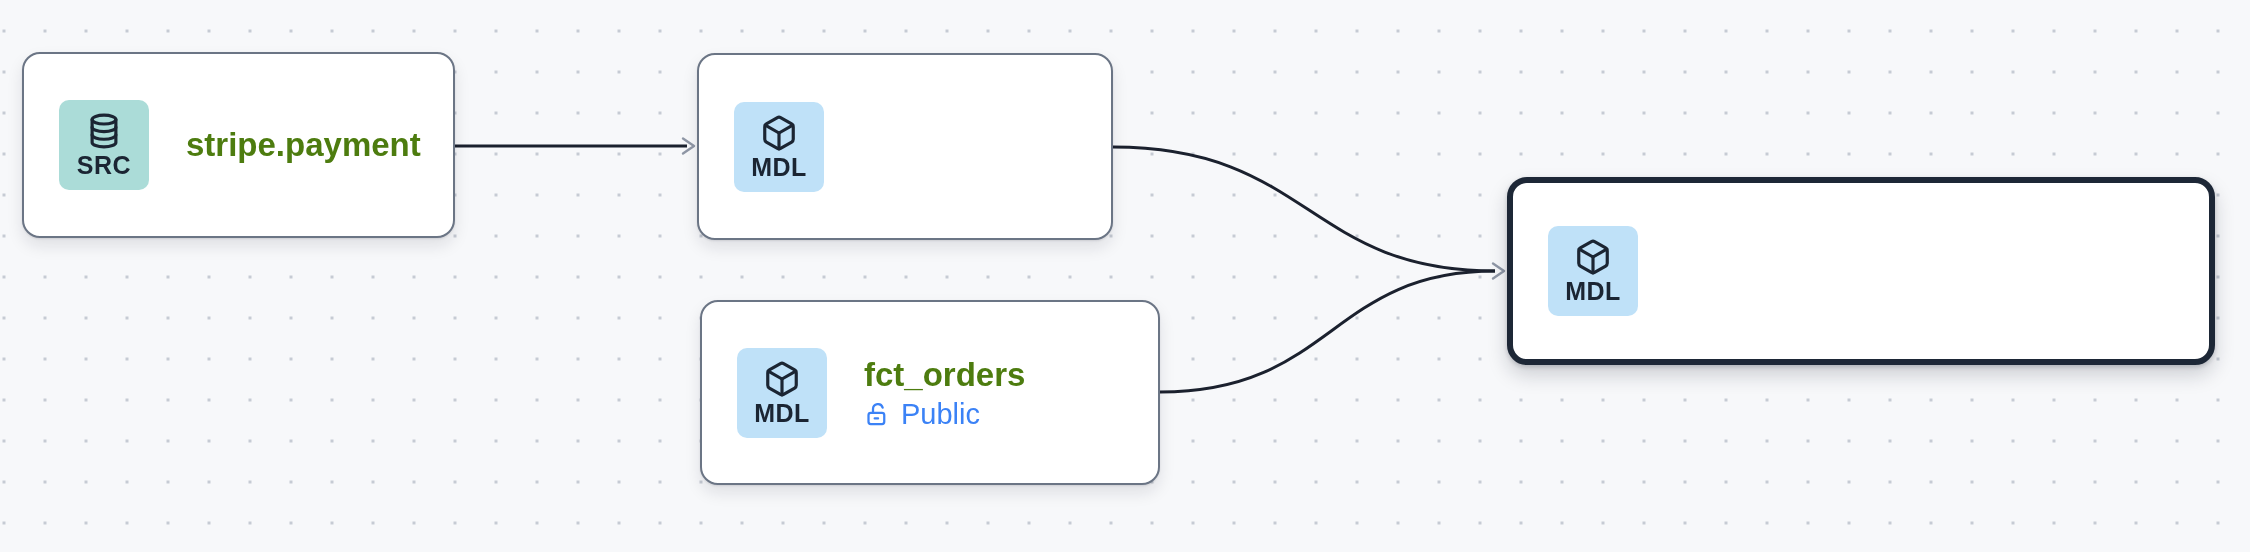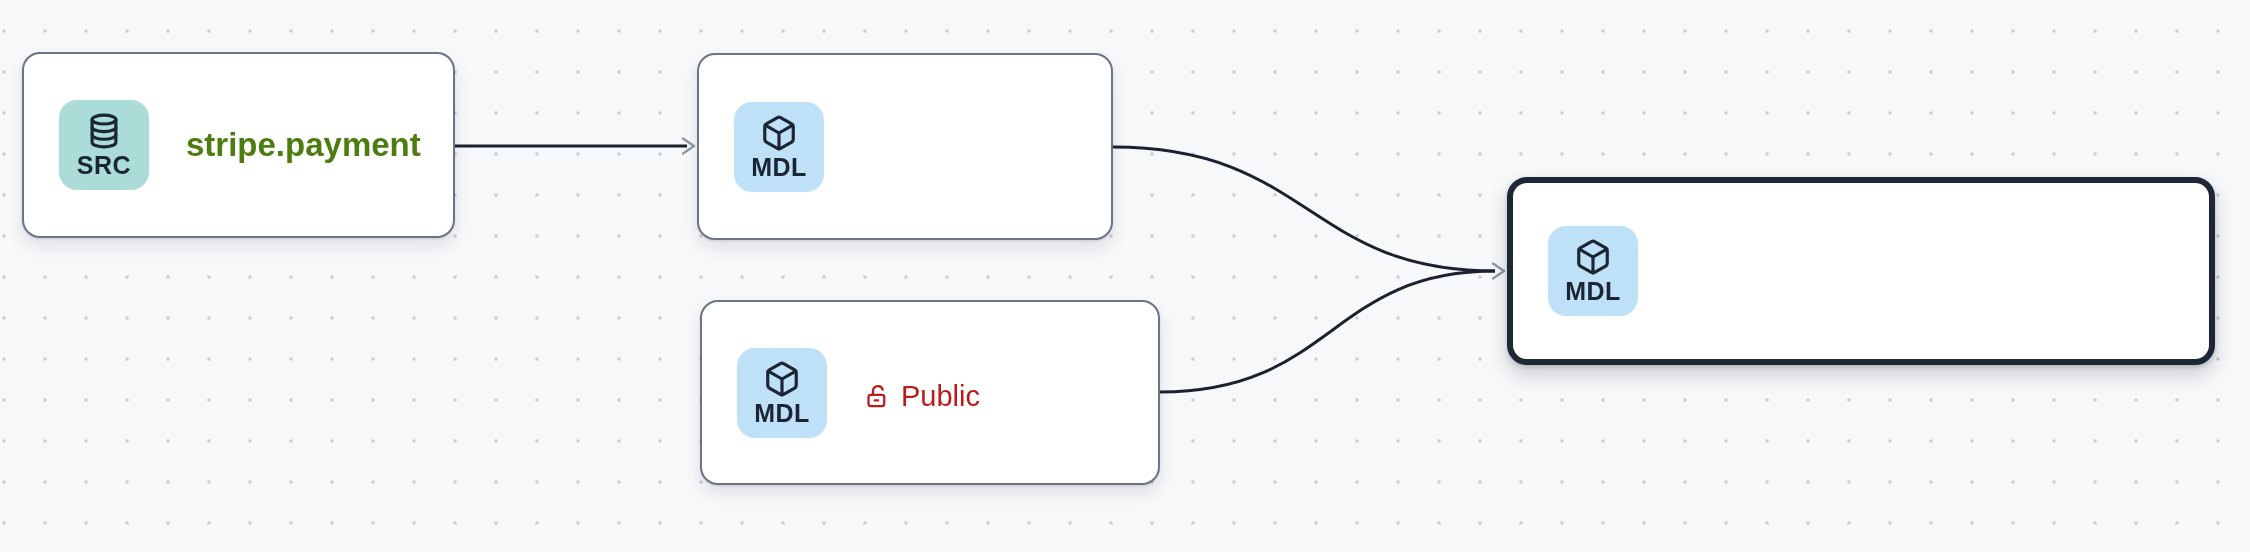--- a/index.html
+++ b/index.html
@@ -47,21 +47,21 @@
     cursor: pointer;
   }
   .node.selected {
     border: 6px solid #1d2736;
     border-radius: 20px;
     box-shadow: 0 2px 4px rgba(16,24,40,.18), 0 10px 20px rgba(16,24,40,.18);
   }
   .badge {
     flex: 0 0 auto;
     width: 90px; height: 90px;
-    border-radius: 18px;
+    border-radius: 10px;
     display: flex;
     flex-direction: column;
     align-items: center;
     justify-content: center;
     gap: 3px;
     color: #1b2533;
   }
   .badge svg { display: block; }
   .badge-label {
     font-size: 25px;
@@ -76,21 +76,21 @@
     font-weight: 700;
     color: #4d7c0f;
     white-space: nowrap;
     line-height: 1.15;
   }
   .node-meta {
     display: flex;
     align-items: center;
     gap: 10px;
     margin-top: 7px;
-    color: #b91c1c;
+    color: #3b82f6;
     font-size: 29px;
     font-weight: 400;
     line-height: 1;
   }
 </style>
 </head>
 <body>
 
 <div class="canvas">
   <svg class="edge-layer" xmlns="http://www.w3.org/2000/svg">
@@ -131,20 +131,21 @@
     <div class="badge" style="background: rgb(191, 225, 248);">
 
       <svg class="icon-cube" width="38" height="38" viewBox="0 0 24 24" fill="none" stroke="currentColor" stroke-width="2" stroke-linecap="round" stroke-linejoin="round">
         <path d="M21 8a2 2 0 0 0-1-1.73l-7-4a2 2 0 0 0-2 0l-7 4A2 2 0 0 0 3 8v8a2 2 0 0 0 1 1.73l7 4a2 2 0 0 0 2 0l7-4A2 2 0 0 0 21 16Z"></path>
         <path d="m3.3 7 8.7 5 8.7-5"></path>
         <path d="M12 22V12"></path>
       </svg>
       <span class="badge-label">MDL</span>
     </div>
     <div class="node-text">
+      <div class="node-title">fct_orders</div>
       <div class="node-meta">
         <svg width="27" height="27" viewBox="0 0 24 24" fill="none" stroke="currentColor" stroke-width="2" stroke-linecap="round" stroke-linejoin="round">
           <rect x="4" y="10.5" width="14" height="10" rx="2"></rect>
           <path d="M8 10.5V7.2a4.4 4.4 0 0 1 8.6-1.3"></path>
           <path d="M9.5 15.5h3"></path>
         </svg>
         <span class="node-meta-label">Public</span>
       </div>
     </div>
   </div>

